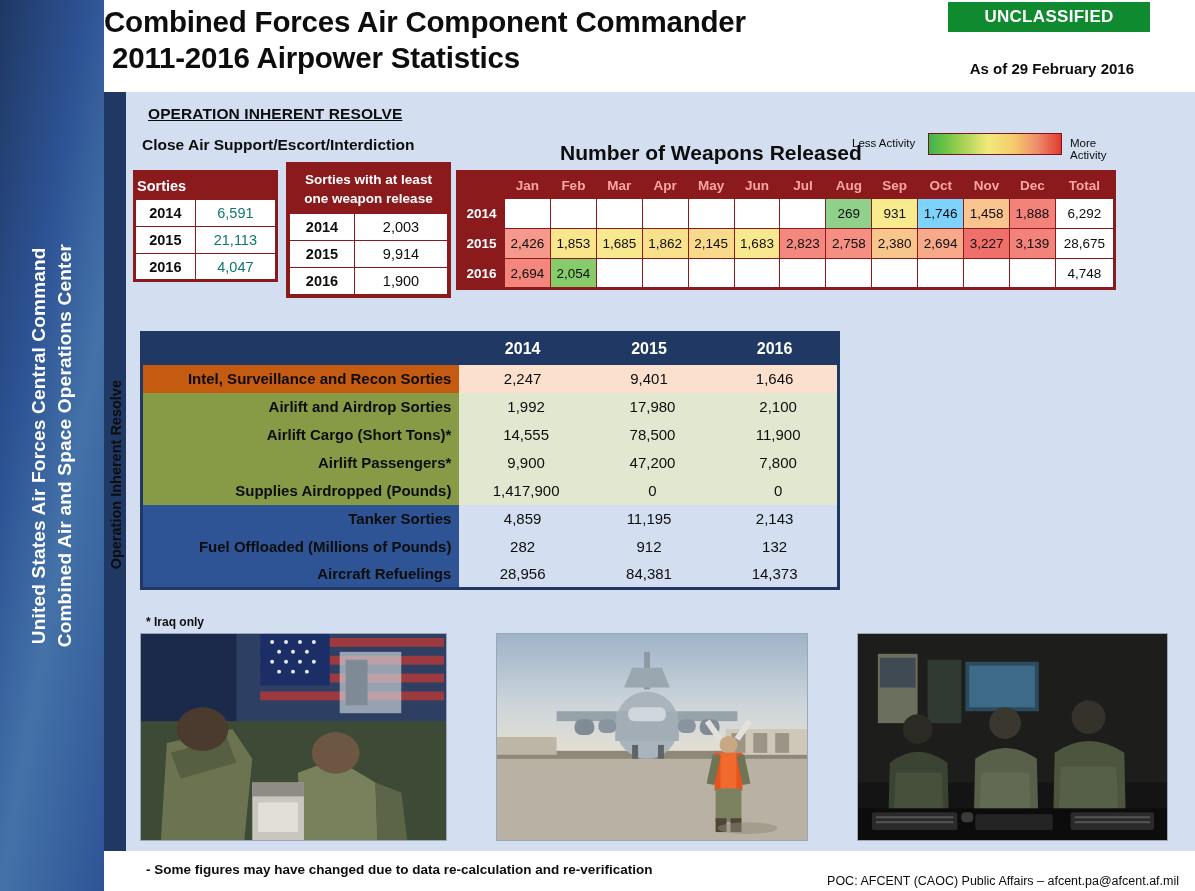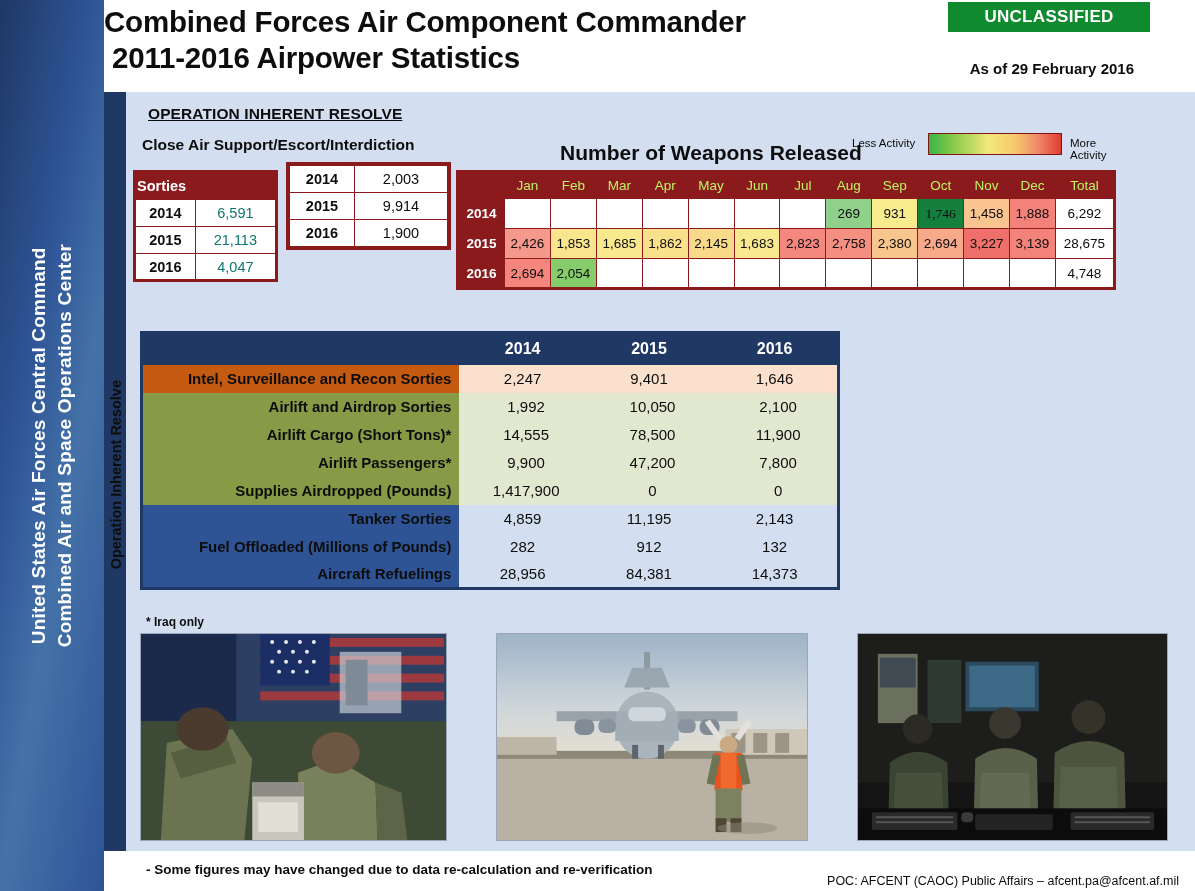--- a/index.html
+++ b/index.html
@@ -112,21 +112,21 @@
   }
   #swr td { border:1px solid #8b1a1c; font-size:14.5px; height:27px; }
   #swr td.yr { width:66px; text-align:center; font-weight:bold; color:#0d0d0d;}
   #swr td.val { width:95px; text-align:center; color:#0d0d0d;}
   
   #wr {
     position:absolute; left:456px; top:170px; width:660px;
     border:3px solid #8b1a1c; background:#fff;
   }
   #wr td, #wr th { border:1px solid #8b1a1c; font-size:13.5px; height:30px; text-align:center; }
-  #wr th { background:#8b1a1c; color:#bef264; font-weight:normal; height:27px;margin-top:16px; }
+  #wr th { background:#8b1a1c; color:#fca5a5; font-weight:bold; height:27px;margin-top:16px; }
   #wr th.yrh { width:50px; }
   #wr td.yr { background:#8b1a1c; color:#fff; font-weight:bold; width:50px; }
   #wr td.tot { background:#fff; color:#0d0d0d; font-weight:normal; width:62px; }
   #wr td.m { width:48px; color:#0d0d0d; }
   
   #stats {
     position:absolute; left:140px; top:331px; width:700px;
     border:3px solid #1f3864;
   }
   #stats td, #stats th {
@@ -210,20 +210,24 @@
     <td class="val">21,113</td>
   </tr>
   <tr>
     <td class="yr">2016</td>
     <td class="val">4,047</td>
   </tr>
 </tbody>
   </table>
 
 <div id="swr">
+  <div class="hdr">
+    <span>Sorties with at least</span><br>
+    <span>one weapon release</span>
+  </div>
   <table style="width:100%">
     <tbody>
         <tr>
       <td class="yr">2014</td>
       <td class="val">2,003</td>
     </tr>
     <tr>
       <td class="yr">2015</td>
       <td class="val">9,914</td>
     </tr>
@@ -257,21 +261,21 @@
     <td class="yr">2014</td>
     <td class="m" style="background: rgb(255, 255, 255);"></td>
     <td class="m" style="background: rgb(255, 255, 255);"></td>
     <td class="m" style="background: rgb(255, 255, 255);"></td>
     <td class="m" style="background: rgb(255, 255, 255);"></td>
     <td class="m" style="background: rgb(255, 255, 255);"></td>
     <td class="m" style="background: rgb(255, 255, 255);"></td>
     <td class="m" style="background: rgb(255, 255, 255);"></td>
     <td class="m" style="background: rgb(143, 209, 138);">269</td>
     <td class="m" style="background: rgb(247, 235, 141);">931</td>
-    <td class="m" style="background: #15803d; font-family: Liberation Serif, serif;">1,746</td>
+    <td class="m" style="background: #7dd3fc;">1,746</td>
     <td class="m" style="background: rgb(249, 196, 143);">1,458</td>
     <td class="m" style="background: rgb(242, 130, 122);">1,888</td>
     <td class="tot">6,292</td>
   </tr>
   <tr id="wr-row-1">
     <td class="yr">2015</td>
     <td class="m" style="background: rgb(245, 153, 140);">2,426</td>
     <td class="m" style="background: rgb(248, 229, 140);">1,853</td>
     <td class="m" style="background: rgb(249, 233, 142);">1,685</td>
     <td class="m" style="background: rgb(249, 224, 138);">1,862</td>
@@ -314,21 +318,21 @@
   </tr>
   <tr class="g-isr">
     <td class="lbl">Intel, Surveillance and Recon Sorties</td>
     <td class="num">2,247</td>
     <td class="num">9,401</td>
     <td class="num">1,646</td>
   </tr>
   <tr class="g-air">
     <td class="lbl">Airlift and Airdrop Sorties</td>
     <td class="num">1,992</td>
-    <td class="num">10,050</td>
+    <td class="num">17,980</td>
     <td class="num">2,100</td>
   </tr>
   <tr class="g-air">
     <td class="lbl">Airlift Cargo (Short Tons)*</td>
     <td class="num">14,555</td>
     <td class="num">78,500</td>
     <td class="num">11,900</td>
   </tr>
   <tr class="g-air">
     <td class="lbl">Airlift Passengers*</td>

